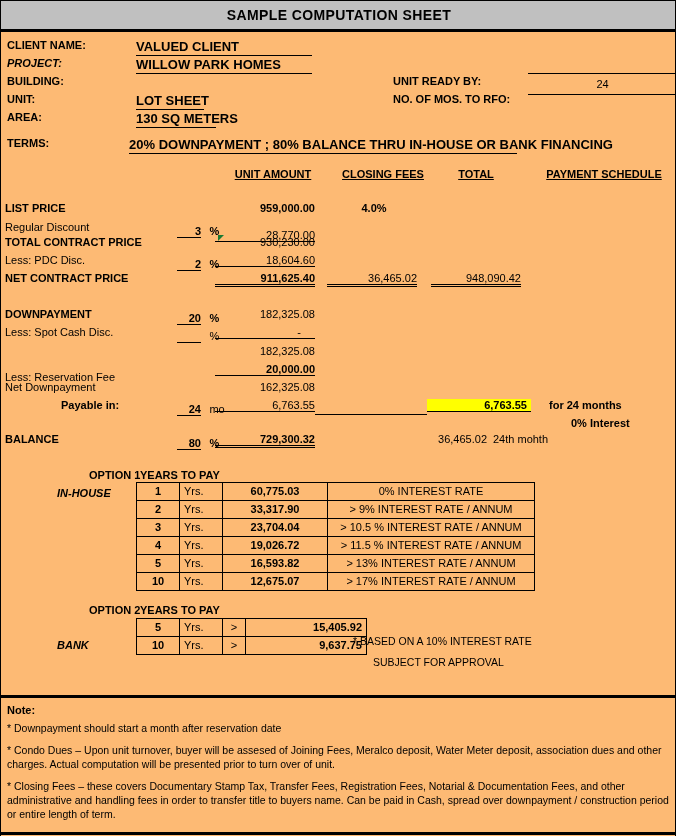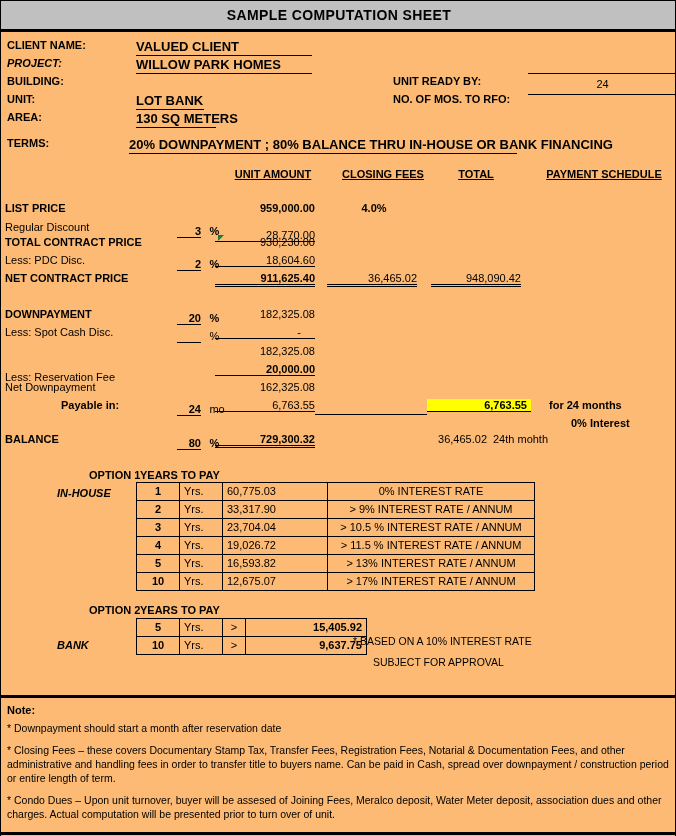--- a/index.html
+++ b/index.html
@@ -125,21 +125,21 @@
   .opt-table td {
     border: 1px solid #000;
     padding: 0 4px;
     height: 17px;
     line-height: 17px;
     white-space: nowrap;
   }
   .t-yrs-n   { width: 34px;  text-align: center; font-weight: bold; }
   .t-yrs-lbl { width: 34px;  text-align: left;   font-weight: normal; }
   .t-gt      { width: 14px;  text-align: center; font-weight: normal; }
-  .t-amt     { width: 96px;  text-align: left;  font-weight: normal; }
+  .t-amt     { width: 96px;  text-align: center;  font-weight: bold; }
   .t-rate    { width: 198px; text-align: center; font-weight: normal; }
   .t-amt-b   { width: 112px; text-align: right;  font-weight: bold; }
 
   .opt-head {
     font-size: 11px;
     font-weight: bold;
     white-space: nowrap;
   }
   .opt-sub {
     font-size: 11px;
@@ -200,21 +200,21 @@
   <div class="abs lbl-bold" style="left:6px; top:38px;">CLIENT NAME:</div>
   <div class="abs val-ul" style="left:135px; top:38px; width:176px;">VALUED CLIENT</div>
 
   <div class="abs lbl-bold" style="left:6px; top:56px;font-style:italic;">PROJECT:</div>
   <div class="abs val-ul" style="left:135px; top:56px; width:176px;">WILLOW PARK HOMES</div>
 
   <div class="abs lbl-bold" style="left:6px; top:74px;">BUILDING:</div>
   <div class="abs val-ul" style="left:135px; top:74px; width:176px; border-bottom:none;"></div>
 
   <div class="abs lbl-bold" style="left:6px; top:92px;">UNIT:</div>
-  <div class="abs val-ul" style="left:135px; top:92px; width:68px;">LOT BANK</div>
+  <div class="abs val-ul" style="left:135px; top:92px; width:68px;">LOT SHEET</div>
 
   <div class="abs lbl-bold" style="left:6px; top:110px;">AREA:</div>
   <div class="abs val-ul" style="left:135px; top:110px; width:80px;">130 SQ METERS</div>
 
   <div class="abs lbl-bold" style="left:6px; top:136px;">TERMS:</div>
   <div class="abs val-ul" style="left:128px; top:136px; width:388px;">20% DOWNPAYMENT ; 80% BALANCE THRU IN-HOUSE OR BANK FINANCING</div>
 
   <div class="abs lbl-bold" style="left:392px; top:74px;">UNIT READY BY:</div>
   <div class="abs" id="ready-rule"></div>
   <div class="abs lbl-bold" style="left:392px; top:92px;">NO. OF MOS. TO RFO:</div>
@@ -363,18 +363,18 @@
     </tbody>
   </table>
 
   <div class="abs bank-note" style="left:352px; top:634px;">* BASED ON A 10% INTEREST RATE</div>
   <div class="abs bank-note" style="left:372px; top:655px;">SUBJECT FOR APPROVAL</div>
 
   <div class="abs" id="notes-sep"></div>
   <div class="abs" id="notes">
     <div class="note-title">Note:</div>
     <div class="note-item">* Downpayment should start a month after reservation date</div>
+    <div class="note-item">* Condo Dues – Upon unit turnover, buyer will be assesed of Joining Fees, Meralco deposit, Water Meter deposit, association dues and other charges. Actual computation will be presented prior to turn over of unit.</div>
     <div class="note-item">* Closing Fees – these covers Documentary Stamp Tax, Transfer Fees, Registration Fees, Notarial &amp; Documentation Fees, and other administrative and handling fees in order to transfer title to buyers name. Can be paid in Cash, spread over downpayment / construction period or entire length of term.</div>
-    <div class="note-item">* Condo Dues – Upon unit turnover, buyer will be assesed of Joining Fees, Meralco deposit, Water Meter deposit, association dues and other charges. Actual computation will be presented prior to turn over of unit.</div>
   </div>
   <div class="abs" id="bottom-rule"></div>
 
 </div>
 
 </body></html>

